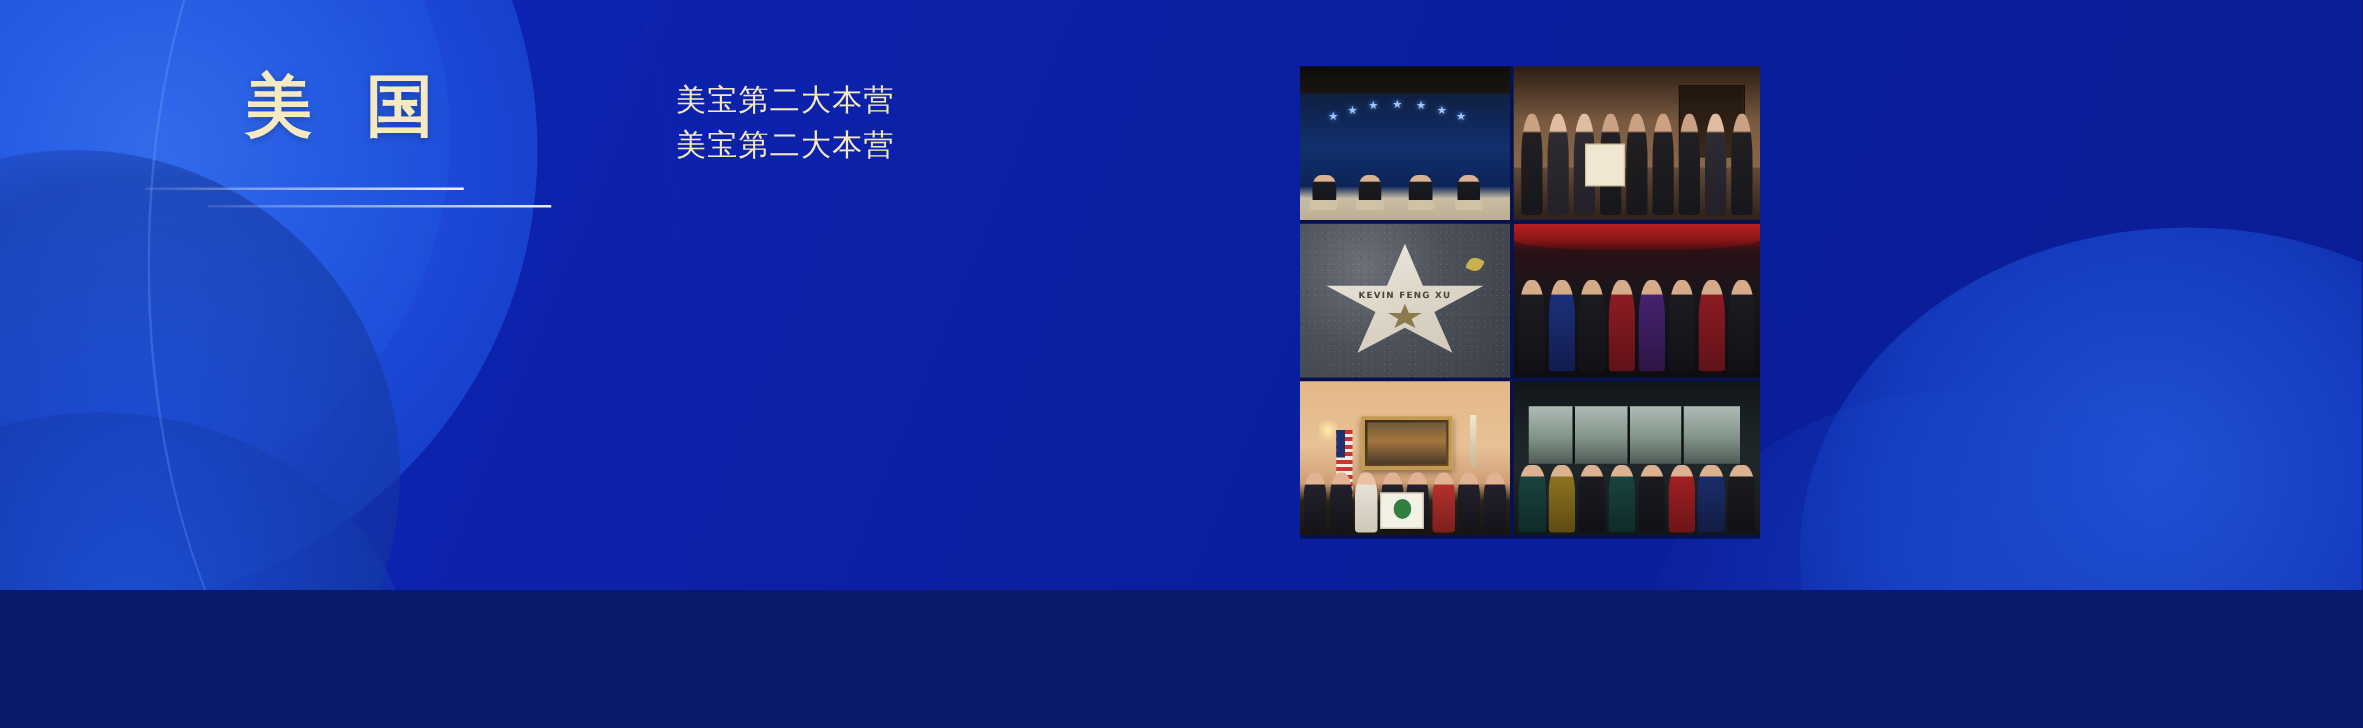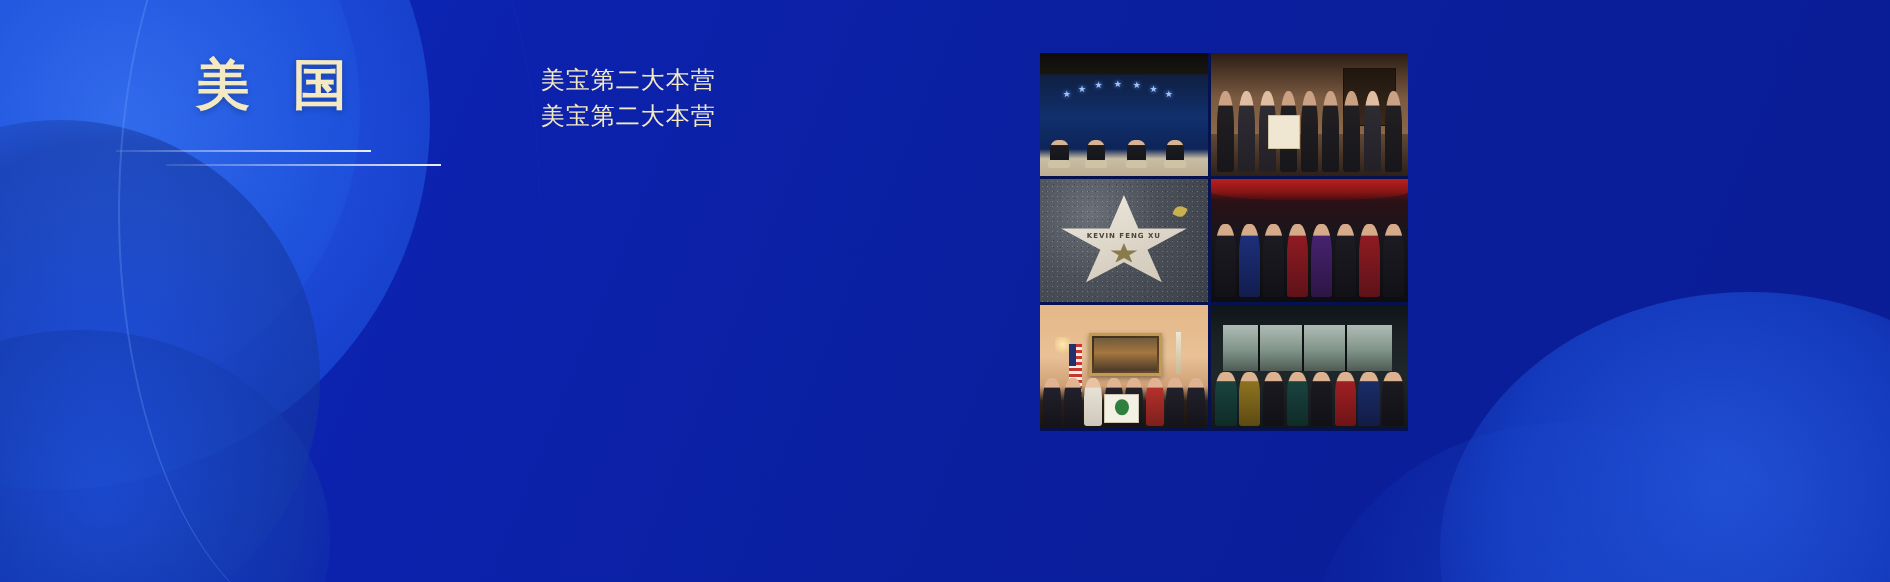--- a/index.html
+++ b/index.html
@@ -8,21 +8,21 @@
     padding: 0;
     background: #0a1a6b;
   }
   body {
     font-family: "DejaVu Sans", "Liberation Sans", sans-serif;
   }
 
   .slide {
     position: relative;
     width: 1890px;
-    height: 582px;
+    height: 472px;
     overflow: hidden;
     background: #0a22a8;
     background: linear-gradient(112deg, #0b2ac0 0%, #0c22ad 26%, #0a1f9e 55%, #0a1d95 100%);
   }
 
   
   .blob {
     position: absolute;
     border-radius: 50%;
     pointer-events: none;

